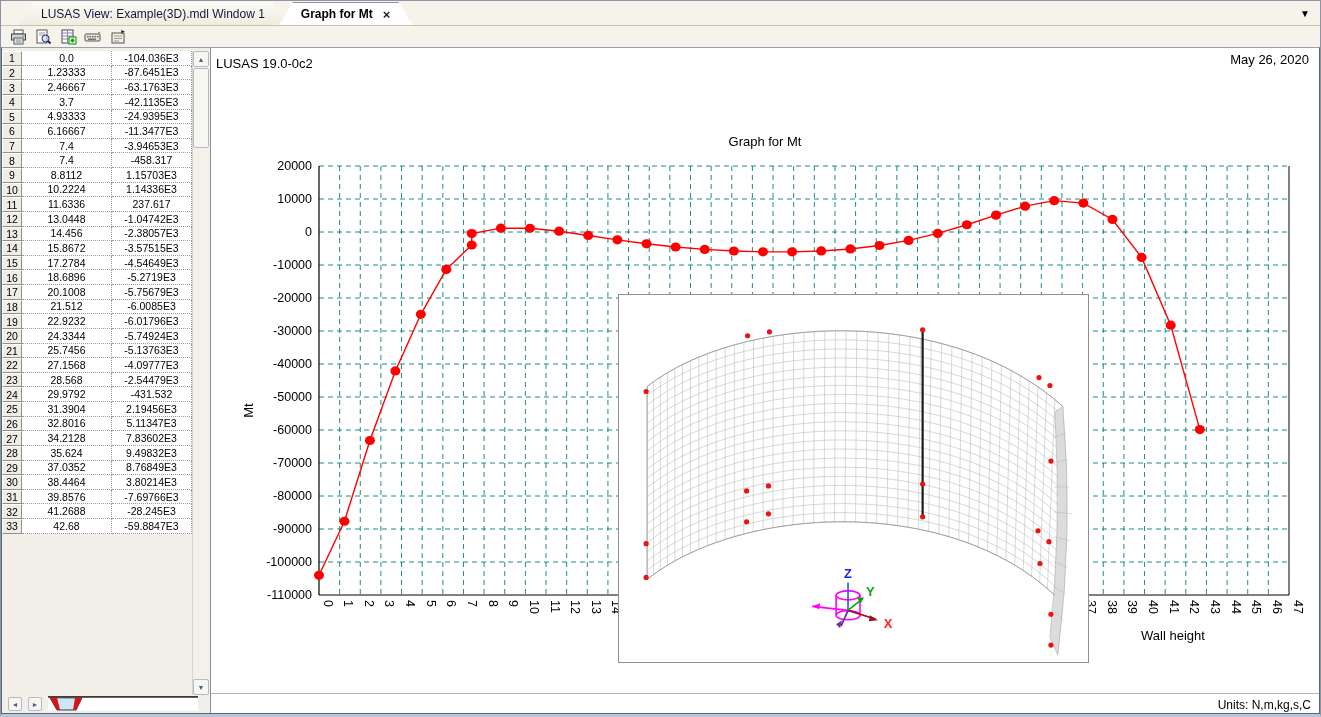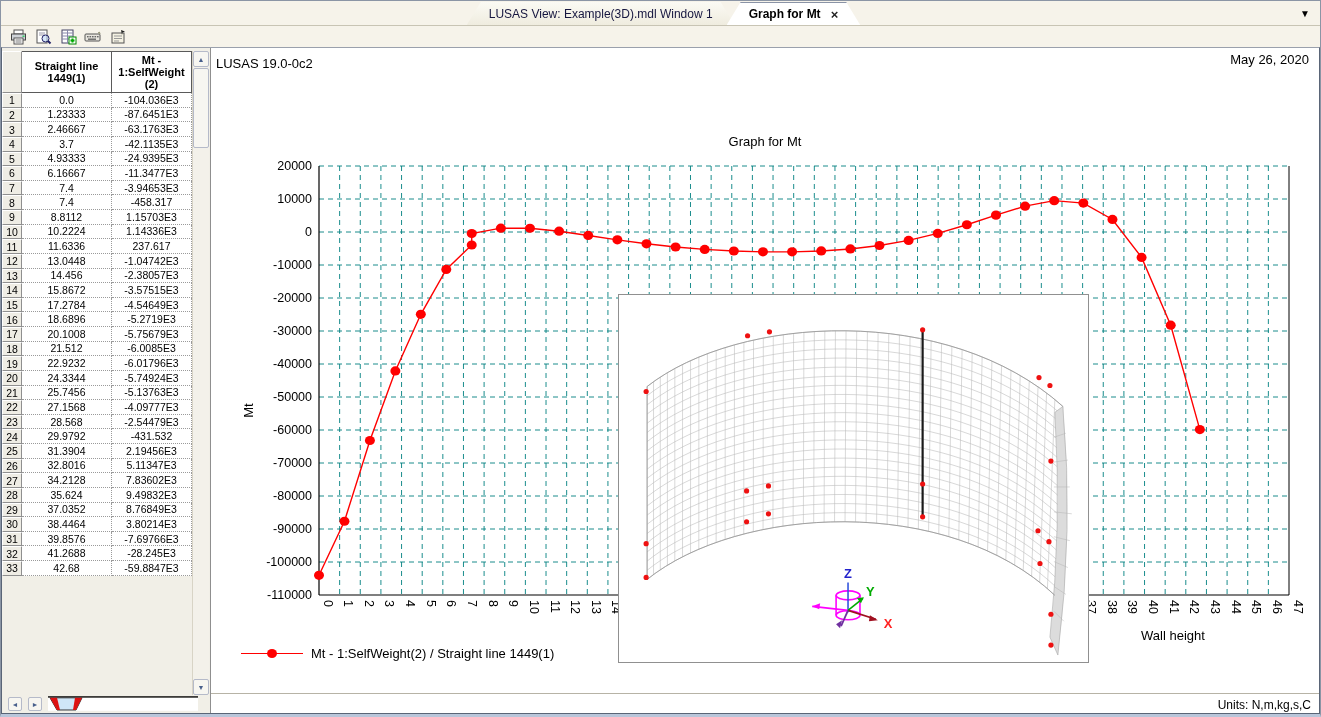--- a/index.html
+++ b/index.html
@@ -2,21 +2,21 @@
 <html><head>
 <meta charset="utf-8">
 <style>
   * { box-sizing: border-box; margin: 0; padding: 0; }
   html,body { width:1321px; height:717px; }
   body { font-family:"Liberation Sans", sans-serif; background:#f6f3ea; overflow:hidden; }
 
   .window { width:1321px; height:717px; border:1px solid #8b95a5; border-bottom:3px solid #b9c6da; display:flex; flex-direction:column; background:#f6f3ea; }
 
   
-  .tabbar { height:25px; display:flex; align-items:flex-end; background:#f6f3ea; border-bottom:1px solid #c8c4b4; position:relative; padding-left:6px;justify-content:center; }
+  .tabbar { height:25px; display:flex; align-items:flex-end; background:#f6f3ea; border-bottom:1px solid #c8c4b4; position:relative; padding-left:18px; }
   .tab { height:23px; display:flex; align-items:center; font-size:12px; padding:0 22px; color:#16163f; clip-path:polygon(0 100%, 14px 0, calc(100% - 14px) 0, 100% 100%); }
   .tab.inactive { background:linear-gradient(#fbfaf4,#efecdf); }
   .tab.active { background:#ffffff; font-weight:bold; color:#000; border-top:1px solid #8a93a6; margin-left:-8px; z-index:2; }
   .tab .close { margin-left:10px; font-weight:bold; font-size:13px; color:#222; cursor:default; }
   .tab-dropdown { position:absolute; right:10px; top:7px; font-size:10px; color:#000; }
 
   
   .toolbar { height:21px; display:flex; align-items:center; gap:7px; padding-left:8px; background:#f6f3ea; }
   .tbtn { width:18px; height:17px; display:flex; align-items:center; justify-content:center; }
 
@@ -131,25 +131,20 @@
         <path d="M11,1 l4,1.5 -2.5,1 -0.5,2.5 z" fill="#222"></path>
       </svg>
     </span>
   </div>
 
   <div class="content">
 
     <div class="left-panel">
       <div class="grid-wrap">
         <div class="grid">
-          <div class="hrow">
-            <div class="hcorner"></div>
-            <div class="cell-h ch1">Straight line 1449(1)</div>
-            <div class="cell-h ch2">Mt - 1:SelfWeight (2)</div>
-          </div>
           <div id="grid-body">
               <div class="trow">
                 <div class="cell-num">1</div>
                 <div class="cell-d cd1">0.0</div>
                 <div class="cell-d cd2">-104.036E3</div>
               </div>
               <div class="trow">
                 <div class="cell-num">2</div>
                 <div class="cell-d cd1">1.23333</div>
                 <div class="cell-d cd2">-87.6451E3</div>
@@ -613,24 +608,18 @@
             <line x1="0" y1="0" x2="15" y2="-12" stroke="#00aa00" stroke-width="1.6"></line>
             <path d="M16,-13 l-7,1 4,5 z" fill="#00aa00"></path>
             <line x1="0" y1="0" x2="-7" y2="16" stroke="#7030a0" stroke-width="1.8"></line>
             <path d="M-8,18 l2,-8 -6,4 z" fill="#7030a0"></path>
             <text x="-4" y="-32" font-size="13" font-weight="bold" fill="#2222cc">Z</text>
             <text x="18" y="-14" font-size="13" font-weight="bold" fill="#00aa00">Y</text>
             <text x="36" y="18" font-size="13" font-weight="bold" fill="#ff2222">X</text>
           </g>
         </svg>
 
-      <div class="legend">
-        <span class="legend-line">
-            <span class="legend-dot"></span>
-          </span>
-        <span>Mt - 1:SelfWeight(2) / Straight line 1449(1)</span>
-      </div>
 
       <div class="status-divider"></div>
       <div class="gp-abs status-units">Units: N,m,kg,s,C</div>
     </div>
   </div>
 </div>
 
 </body></html>

